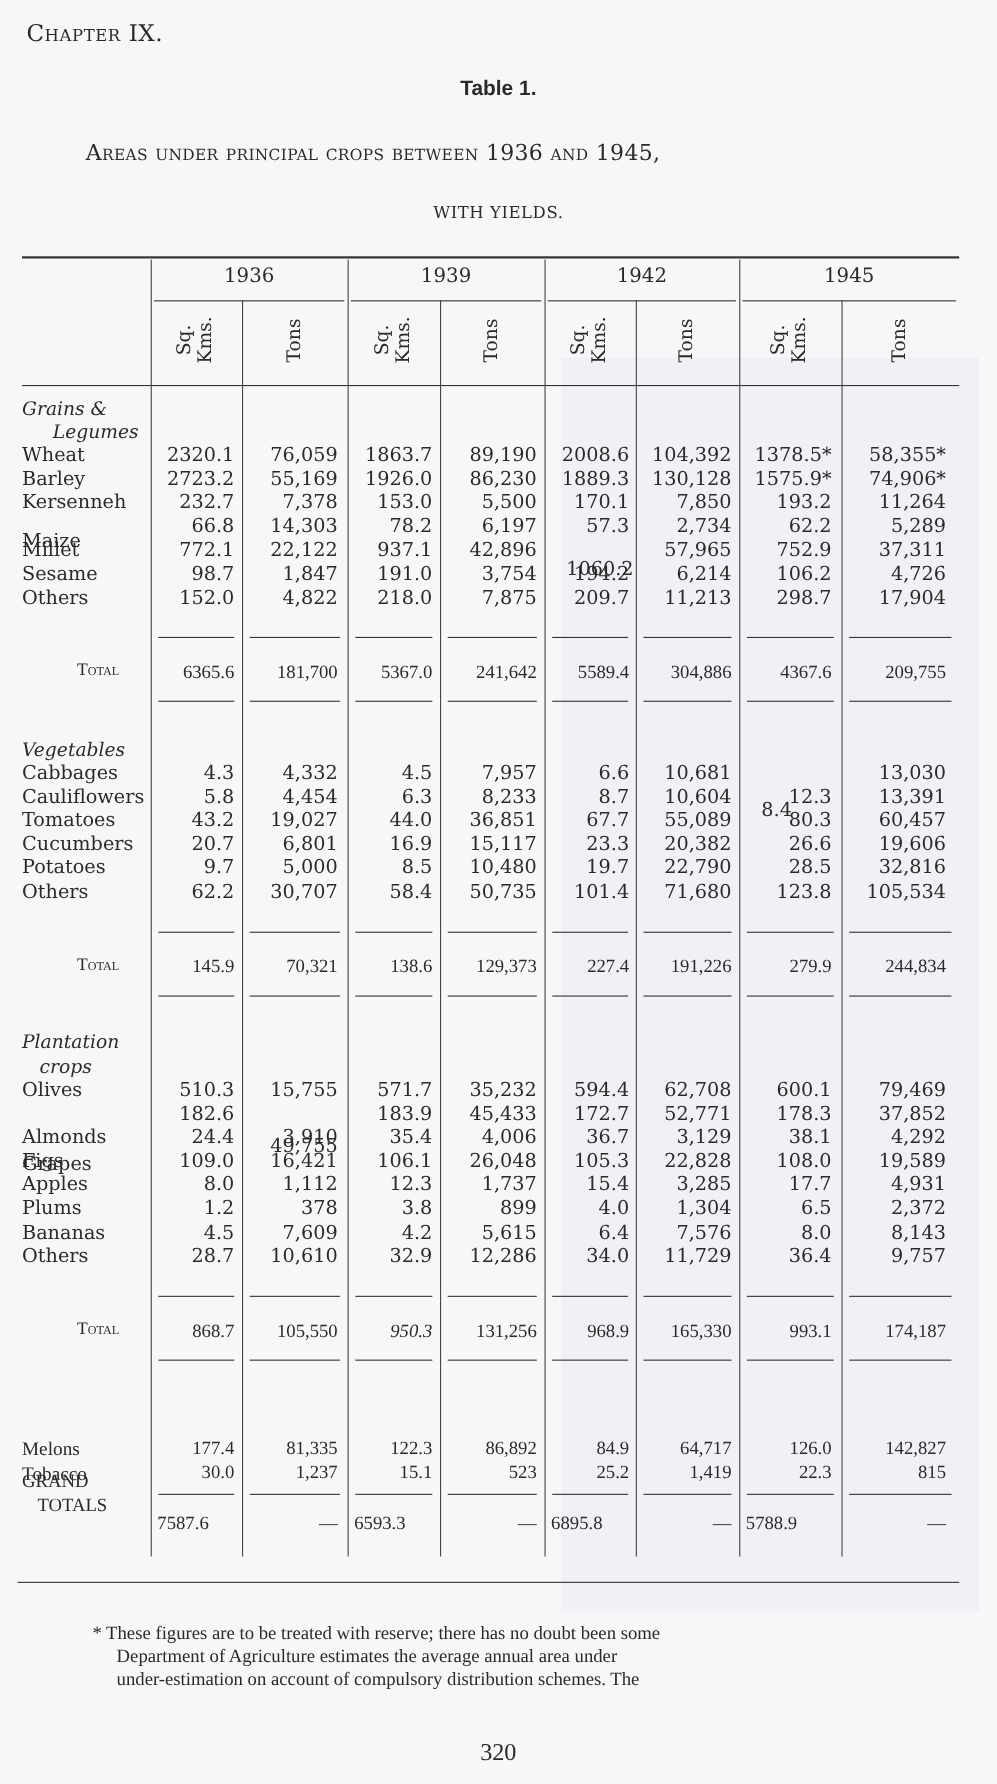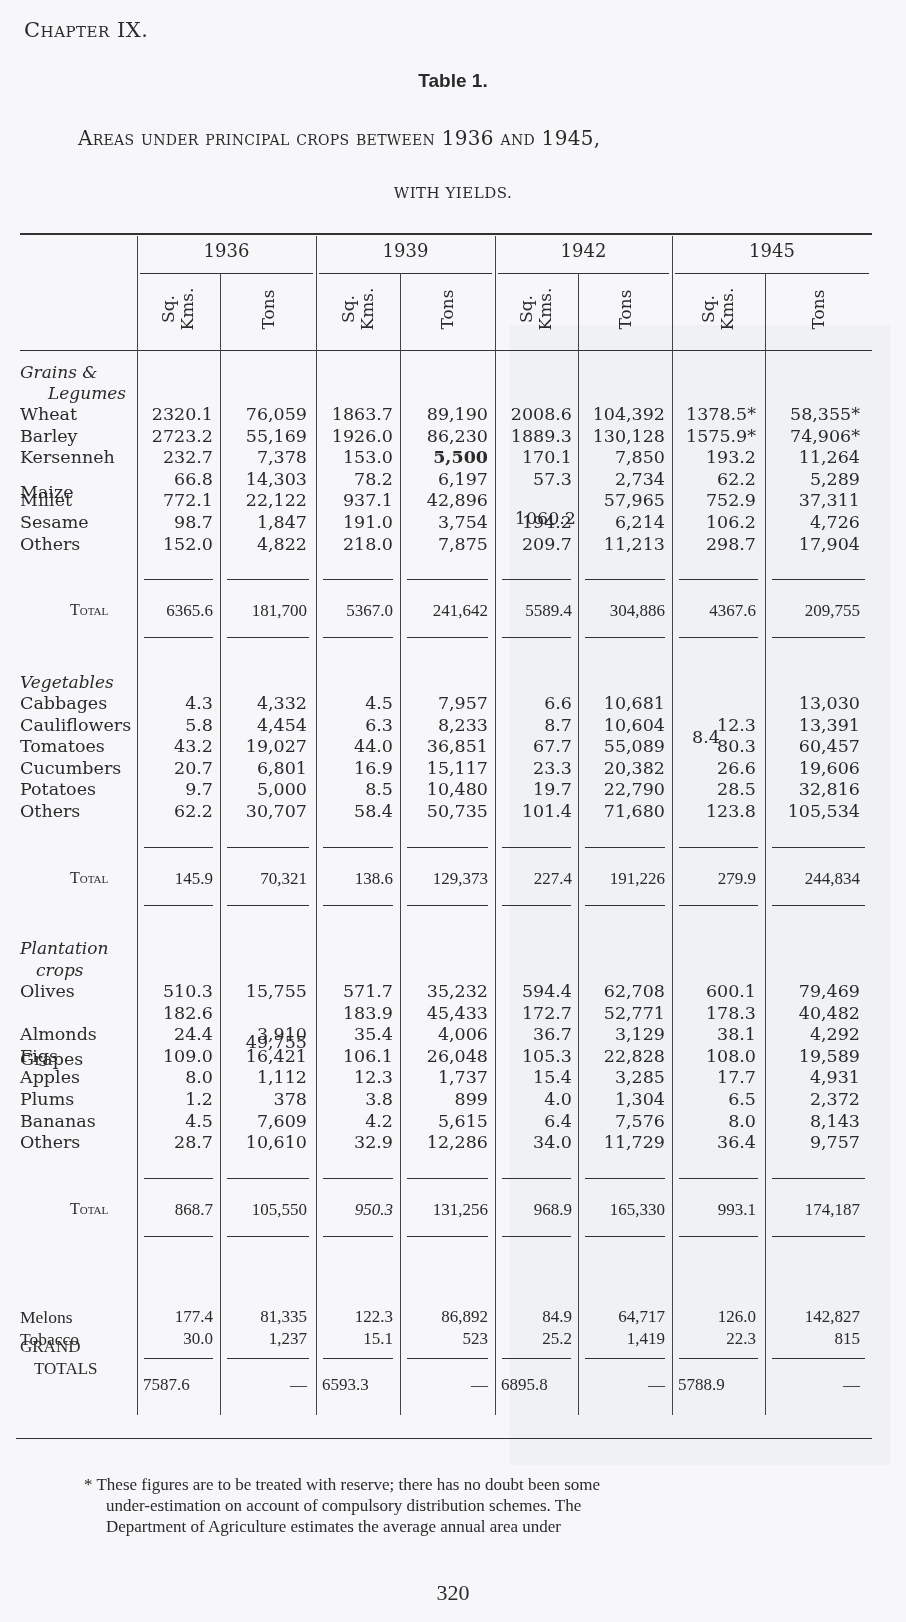--- a/index.html
+++ b/index.html
@@ -82,21 +82,21 @@
     <div class="cell" style="left: 293px; width: 100px; top: 425.6px;">1926.0</div>
     <div class="cell" style="left: 388px; width: 100px; top: 425.6px;">86,230</div>
     <div class="cell" style="left: 472px; width: 100px; top: 425.6px;">1889.3</div>
     <div class="cell" style="left: 565px; width: 100px; top: 425.6px;">130,128</div>
     <div class="cell" style="left: 656px; width: 100px; top: 425.6px;">1575.9*</div>
     <div class="cell" style="left: 760px; width: 100px; top: 425.6px;">74,906*</div>
     <div class="label" style="top: 447.2px;">Kersenneh</div>
     <div class="cell" style="left: 113px; width: 100px; top: 447.2px;">232.7</div>
     <div class="cell" style="left: 207px; width: 100px; top: 447.2px;">7,378</div>
     <div class="cell" style="left: 293px; width: 100px; top: 447.2px;">153.0</div>
-    <div class="cell" style="left: 388px; width: 100px; top: 447.2px; font-weight: bold;">5,500</div>
+    <div class="cell" style="left: 388px; width: 100px; top: 447.2px;">5,500</div>
     <div class="cell" style="left: 472px; width: 100px; top: 447.2px;">170.1</div>
     <div class="cell" style="left: 565px; width: 100px; top: 447.2px;">7,850</div>
     <div class="cell" style="left: 656px; width: 100px; top: 447.2px;">193.2</div>
     <div class="cell" style="left: 760px; width: 100px; top: 447.2px;">11,264</div>
     <div class="label" style="top: 482px; text-align: center;">Maize</div>
     <div class="cell" style="left: 113px; width: 100px; top: 468.8px;">66.8</div>
     <div class="cell" style="left: 207px; width: 100px; top: 468.8px;">14,303</div>
     <div class="cell" style="left: 293px; width: 100px; top: 468.8px;">78.2</div>
     <div class="cell" style="left: 388px; width: 100px; top: 468.8px;">6,197</div>
     <div class="cell" style="left: 472px; width: 100px; top: 468.8px;">57.3</div>
@@ -247,21 +247,21 @@
     <div class="cell" style="left: 656px; width: 100px; top: 981px;">600.1</div>
     <div class="cell" style="left: 760px; width: 100px; top: 981px;">79,469</div>
     <div class="label" style="top: 1002.6px; margin-top: 46px;">Grapes</div>
     <div class="cell" style="left: 113px; width: 100px; top: 1002.6px;">182.6</div>
     <div class="cell" style="left: 207px; width: 100px; top: 1032px;">49,755</div>
     <div class="cell" style="left: 293px; width: 100px; top: 1002.6px;">183.9</div>
     <div class="cell" style="left: 388px; width: 100px; top: 1002.6px;">45,433</div>
     <div class="cell" style="left: 472px; width: 100px; top: 1002.6px;">172.7</div>
     <div class="cell" style="left: 565px; width: 100px; top: 1002.6px;">52,771</div>
     <div class="cell" style="left: 656px; width: 100px; top: 1002.6px;">178.3</div>
-    <div class="cell" style="left: 760px; width: 100px; top: 1002.6px;">40,482</div>
+    <div class="cell" style="left: 760px; width: 100px; top: 1002.6px;">37,852</div>
     <div class="label" style="top: 1024.2px;">Almonds</div>
     <div class="cell" style="left: 113px; width: 100px; top: 1024.2px;">24.4</div>
     <div class="cell" style="left: 207px; width: 100px; top: 1024.2px;">3,910</div>
     <div class="cell" style="left: 293px; width: 100px; top: 1024.2px;">35.4</div>
     <div class="cell" style="left: 388px; width: 100px; top: 1024.2px;">4,006</div>
     <div class="cell" style="left: 472px; width: 100px; top: 1024.2px;">36.7</div>
     <div class="cell" style="left: 565px; width: 100px; top: 1024.2px;">3,129</div>
     <div class="cell" style="left: 656px; width: 100px; top: 1024.2px;">38.1</div>
     <div class="cell" style="left: 760px; width: 100px; top: 1024.2px;">4,292</div>
     <div class="label" style="top: 1045.8px;">Figs</div>
@@ -369,17 +369,17 @@
     <div class="tcell" style="left: 501px; width: 100px; top: 1375px; text-align: left;">6895.8</div>
     <div class="tcell" style="left: 565px; width: 100px; top: 1375px;">—</div>
     <div class="tcell" style="left: 678px; width: 100px; top: 1375px; text-align: left;">5788.9</div>
     <div class="tcell" style="left: 760px; width: 100px; top: 1375px;">—</div>
     <div class="hline" style="left: 16px; width: 856px; top: 1438px; border-top-width: 1.8px;"></div>
   </div>
 
 <div class="footnote">
   <span>*</span>
   <span>These figures are to be treated with reserve; there has no doubt been some</span>
+  <span class="ind">Department of Agriculture estimates the average annual area under</span>
   <span class="ind">under-estimation on account of compulsory distribution schemes.  The</span>
-  <span class="ind">Department of Agriculture estimates the average annual area under</span>
 </div>
 
 <div class="page-num">320</div>
 
 </body></html>

